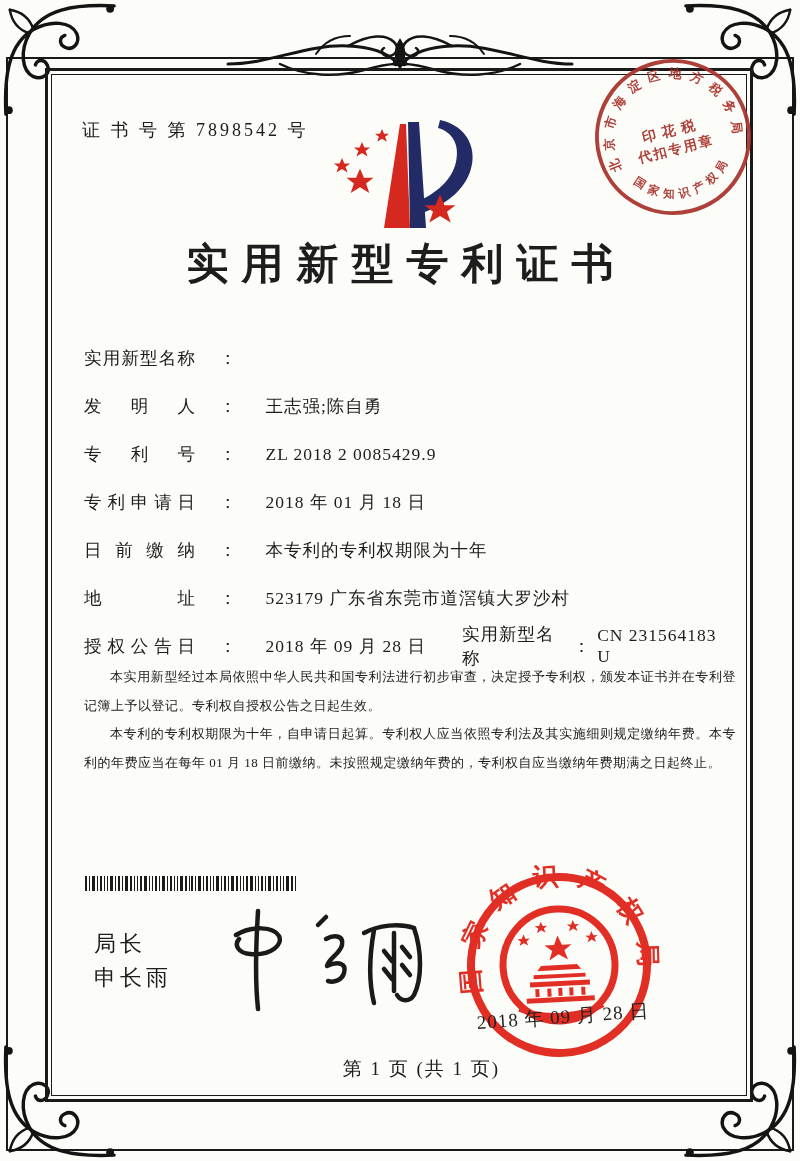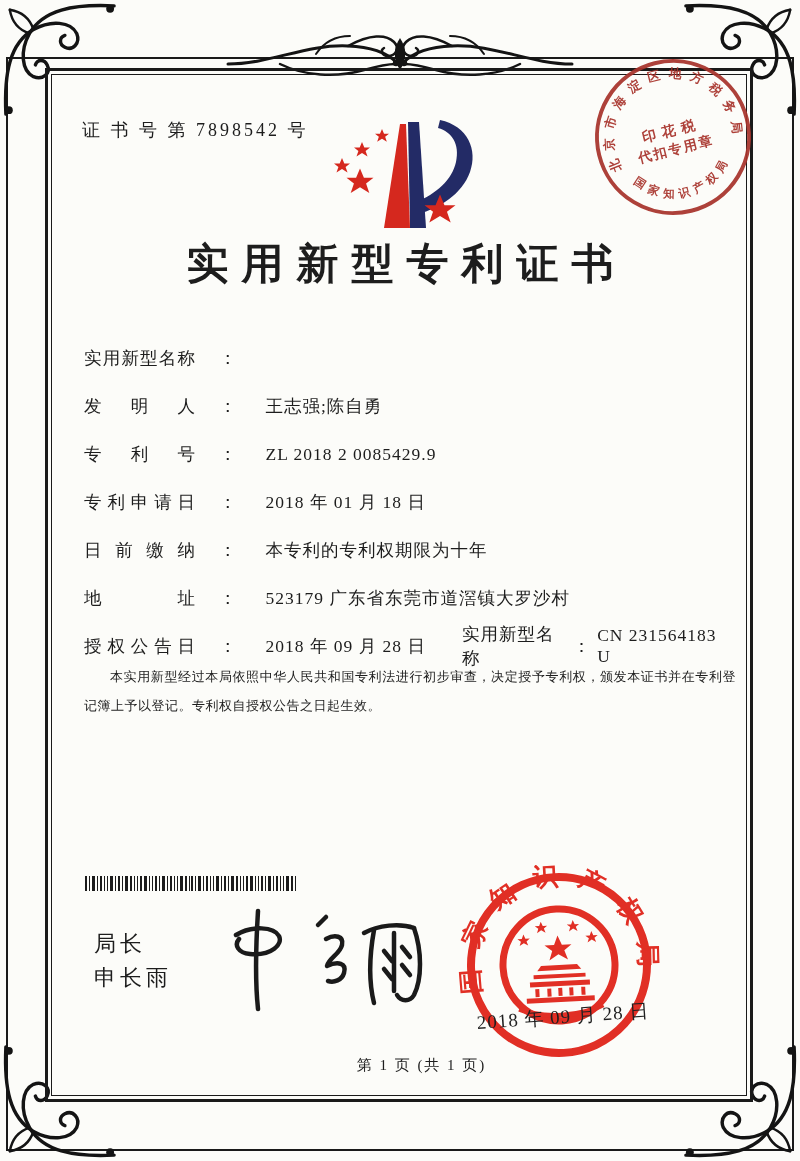--- a/index.html
+++ b/index.html
@@ -35,21 +35,21 @@
   .body-text p{margin:0;text-indent:2em;}
   
   .barcode{position:absolute;left:85px;top:876px;width:212px;height:15px;}
   .signer{position:absolute;left:94px;top:927px;font-family:"Liberation Sans","DejaVu Sans",sans-serif;
           font-size:22px;letter-spacing:4px;line-height:34px;}
   .signature{position:absolute;left:198px;top:903px;width:240px;height:112px;}
   .big-seal{position:absolute;left:458px;top:864px;width:202px;height:202px;
             transform:rotate(-3deg);opacity:.95;}
   .seal-date{position:absolute;left:468px;top:1004px;width:190px;text-align:center;
              font-size:19px;letter-spacing:1px;color:#1f1f1f;transform:rotate(-4deg);}
-  .footer{position:absolute;left:0;right:0;top:1056px;text-align:center;font-size:15px;letter-spacing:2px;padding-left:43px;}
+  .footer{position:absolute;left:0;right:0;top:1056px;text-align:center;font-size:19px;letter-spacing:2px;padding-left:43px;}
   .stroke{fill:none;stroke:#141414;stroke-linecap:round;}
 </style>
 </head>
 <body>
 
 <div class="page">
 
   <div class="outer-frame"></div>
 
   <svg class="orn tl" viewBox="0 0 120 120">
@@ -175,20 +175,21 @@
       <span class="grant">
         <span>实用新型名称</span>
           <span class="fcolon">：</span>
         <span>CN 231564183 U</span>
       </span>
     </div>
   </div>
 
   <div class="body-text">
     <p>本实用新型经过本局依照中华人民共和国专利法进行初步审查，决定授予专利权，颁发本证书并在专利登记簿上予以登记。专利权自授权公告之日起生效。</p>
+    <p>本专利的专利权期限为十年，自申请日起算。专利权人应当依照专利法及其实施细则规定缴纳年费。本专利的年费应当在每年 01 月 18 日前缴纳。未按照规定缴纳年费的，专利权自应当缴纳年费期满之日起终止。</p>
   </div>
 
   <svg class="barcode" viewBox="0 0 212 15" preserveAspectRatio="none">
     <g fill="#1b1b1b">
       <rect x="0" width="2" height="15"></rect>
         <rect x="4" width="1" height="15"></rect>
         <rect x="7" width="3" height="15"></rect>
       <rect x="12" width="1" height="15"></rect>
         <rect x="15" width="2" height="15"></rect>
         <rect x="19" width="1" height="15"></rect>

